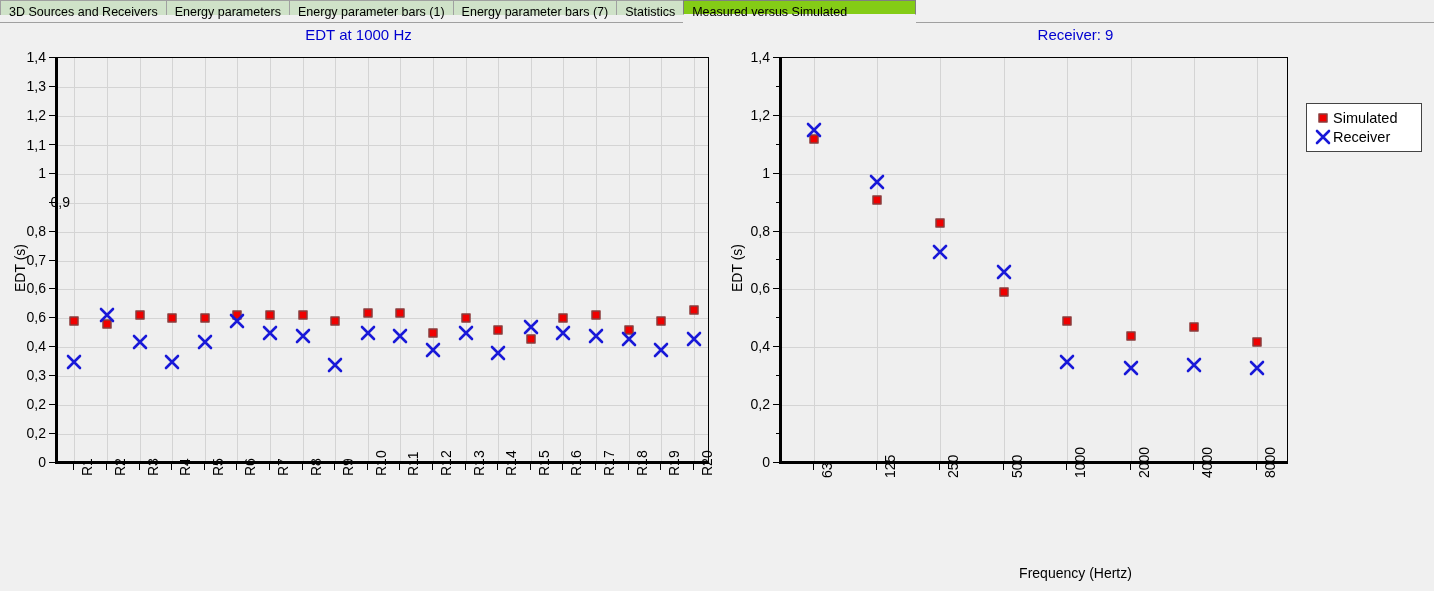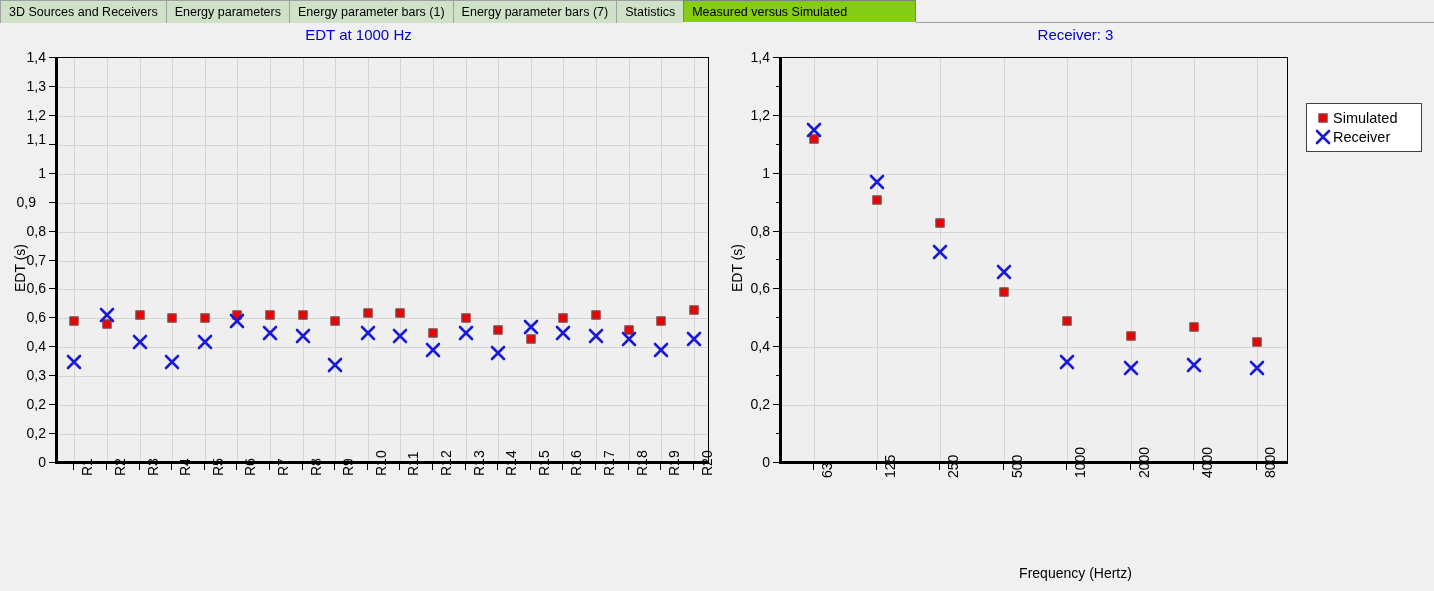--- a/index.html
+++ b/index.html
@@ -32,21 +32,21 @@
     align-items: stretch;
   }
   .tab {
     font-size: 12.5px;
     color: #000;
     line-height: 22px;
     padding: 0 8px;
     border: 1px solid #a0a0a0;
     border-bottom: none;
     box-sizing: border-box;
-    height: 23px;
+    height: 15px;
     background: #cfe2c8;
     white-space: nowrap;
     margin-right: -1px;
   }
   .tab.active {
     background: #84cc16;
     border-color: #808080;
     border-bottom: 1px solid #f0f0f0;
     position: relative;
     z-index: 3;
@@ -369,25 +369,25 @@
       <div class="ytick-label" style="right: 671px; top: 322.286px;">0,4</div>
       <div class="ytick-mark" style="left: 49px; top: 293px; width: 6px;"></div>
       <div class="ytick-label" style="right: 671px; top: 293.357px;">0,6</div>
       <div class="ytick-mark" style="left: 49px; top: 264px; width: 6px;"></div>
       <div class="ytick-label" style="right: 671px; top: 264.429px;">0,6</div>
       <div class="ytick-mark" style="left: 49px; top: 236px; width: 6px;"></div>
       <div class="ytick-label" style="right: 671px; top: 235.5px;">0,7</div>
       <div class="ytick-mark" style="left: 49px; top: 207px; width: 6px;"></div>
       <div class="ytick-label" style="right: 671px; top: 206.571px;">0,8</div>
       <div class="ytick-mark" style="left: 49px; top: 178px; width: 6px;"></div>
-      <div class="ytick-label" style="right: 681px; top: 177.643px;">0,9</div>
+      <div class="ytick-label" style="right: 647px; top: 177.643px;">0,9</div>
       <div class="ytick-mark" style="left: 49px; top: 149px; width: 6px;"></div>
       <div class="ytick-label" style="right: 671px; top: 148.714px;">1</div>
       <div class="ytick-mark" style="left: 49px; top: 120px; width: 6px;"></div>
-      <div class="ytick-label" style="right: 671px; top: 115px;">1,1</div>
+      <div class="ytick-label" style="right: 671px; top: 121px;">1,1</div>
       <div class="ytick-mark" style="left: 49px; top: 91px; width: 6px;"></div>
       <div class="ytick-label" style="right: 671px; top: 90.8571px;">1,2</div>
       <div class="ytick-mark" style="left: 49px; top: 62px; width: 6px;"></div>
       <div class="ytick-label" style="right: 671px; top: 61.9286px;">1,3</div>
       <div class="ytick-mark" style="left: 49px; top: 33px; width: 6px;"></div>
       <div class="ytick-label" style="right: 671px; top: 33px;">1,4</div>
       <div class="xtick-mark" style="left: 73px; top: 440px; height: 6px;"></div>
       <div class="xtick-label" style="left: 79.3px; top: 452px;">R1</div>
       <div class="xtick-mark" style="left: 106px; top: 440px; height: 6px;"></div>
       <div class="xtick-label" style="left: 111.9px; top: 452px;">R2</div>
@@ -424,21 +424,21 @@
       <div class="xtick-mark" style="left: 628px; top: 440px; height: 6px;"></div>
       <div class="xtick-label" style="left: 633.5px; top: 452px;">R18</div>
       <div class="xtick-mark" style="left: 660px; top: 440px; height: 6px;"></div>
       <div class="xtick-label" style="left: 666.1px; top: 452px;">R19</div>
       <div class="xtick-mark" style="left: 693px; top: 440px; height: 6px;"></div>
       <div class="xtick-label" style="left: 698.7px; top: 452px;">R20</div>
       <div class="axis-name ylabel" style="left: 12px; top: 267.5px;">EDT (s)</div>
     </div>
 
   <div class="panel" id="panel-right">
-    <div class="chart-title">Receiver: 3</div>
+    <div class="chart-title">Receiver: 9</div>
     <div class="plotbox" id="plot-right">
         <div class="gridline-h" style="top: 347px;"></div>
         <div class="gridline-h" style="top: 289px;"></div>
         <div class="gridline-h" style="top: 231px;"></div>
         <div class="gridline-h" style="top: 174px;"></div>
         <div class="gridline-h" style="top: 116px;"></div>
         <div class="gridline-h" style="top: 58px;"></div>
         <div class="gridline-v" style="left: 32px;"></div>
         <div class="gridline-v" style="left: 95px;"></div>
         <div class="gridline-v" style="left: 158px;"></div>

